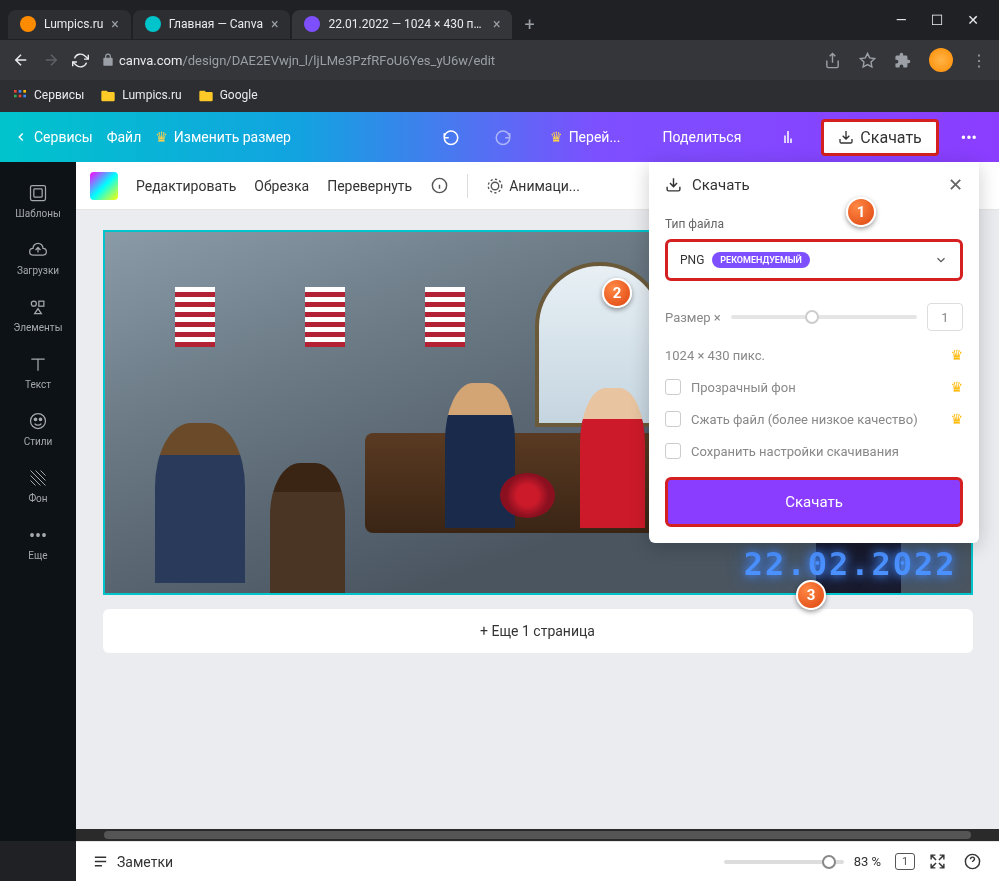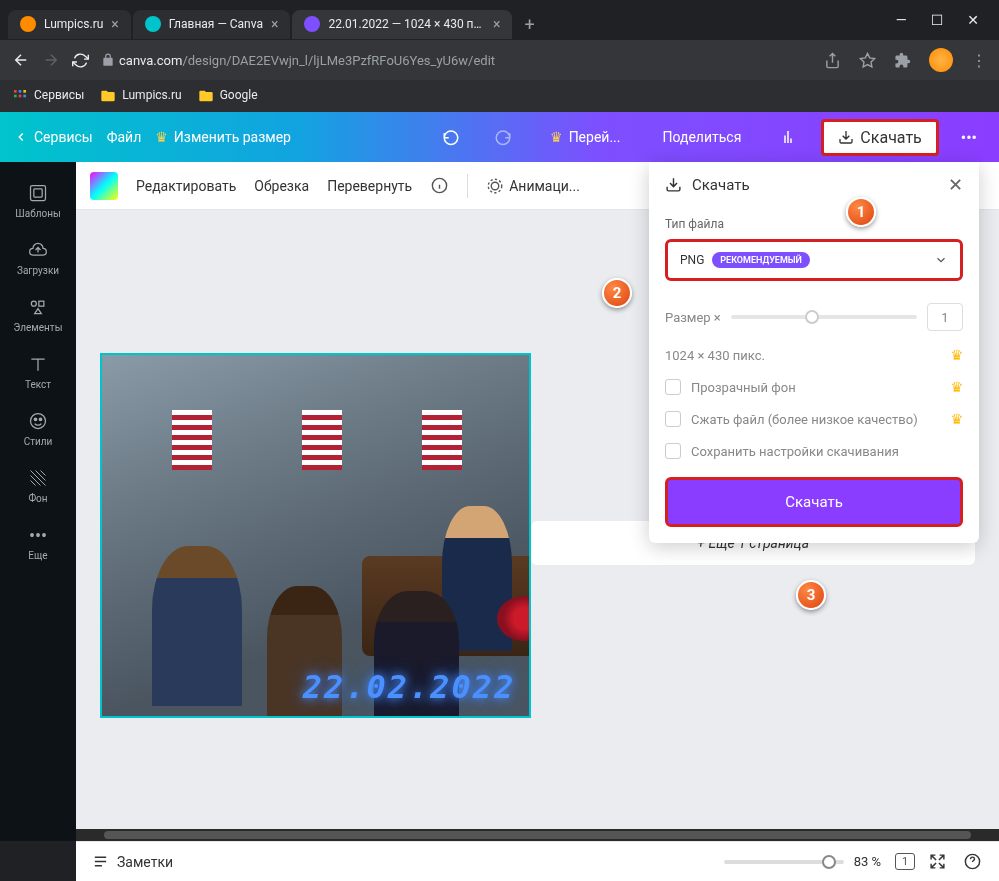--- a/index.html
+++ b/index.html
@@ -37,21 +37,21 @@
 .ch-more{padding:6px 8px;color:#fff;cursor:pointer;}
 .main-area{display:flex;height:calc(100% - 202px);}
 .sidebar{width:76px;background:#0d1216;display:flex;flex-direction:column;padding-top:10px;}
 .sb-item{display:flex;flex-direction:column;align-items:center;gap:4px;padding:10px 4px;color:#a5a9ac;font-size:10px;cursor:pointer;}
 .sb-icon{width:22px;height:22px;display:flex;align-items:center;justify-content:center;font-size:18px;}
 .content{flex:1;background:#ebecf0;display:flex;flex-direction:column;position:relative;}
 .toolbar{height:48px;background:#fff;display:flex;align-items:center;padding:0 14px;gap:18px;border-bottom:1px solid #e5e5e5;}
 .tb-swatch{width:28px;height:28px;border-radius:4px;background:linear-gradient(135deg,#ff00ff,#00ffff,#ffff00);}
 .tb-item{font-size:14px;color:#333;cursor:pointer;display:flex;align-items:center;gap:5px;text-align:right;}
 .tb-sep{width:1px;height:24px;background:#ddd;}
-.canvas-wrap{flex:1;display:flex;align-items:center;padding:20px 24px 0;overflow:hidden;font-style:italic;}
+.canvas-wrap{flex:1;display:flex;flex-direction:column;align-items:center;padding:20px 24px 0;overflow:hidden;}
 .canvas{width:100%;max-width:870px;height:365px;border:2px solid #00c4cc;background:linear-gradient(160deg,#8a9ba8 0%,#6b7a85 30%,#4a5560 70%);position:relative;overflow:hidden;}
 .canvas-scene{position:absolute;inset:0;}
 .flag{position:absolute;width:40px;height:60px;background:repeating-linear-gradient(0deg,#b22234 0 5px,#fff 5px 10px);top:55px;}
 .flag.f1{left:70px;}
 .flag.f2{left:200px;}
 .flag.f3{left:320px;}
 .window{position:absolute;top:30px;left:430px;width:130px;height:165px;background:linear-gradient(180deg,#e8f0f5,#c5d5e0);border-radius:65px 65px 0 0;border:4px solid #6b5a3a;}
 .desk{position:absolute;bottom:60px;left:260px;width:350px;height:100px;background:linear-gradient(180deg,#5a3a22,#3a2515);border-radius:8px;}
 .person{position:absolute;border-radius:40% 40% 0 0;}
 .p1{bottom:65px;left:340px;width:70px;height:145px;background:linear-gradient(180deg,#d4a574 0 22%,#1a2a4a 22%);}

